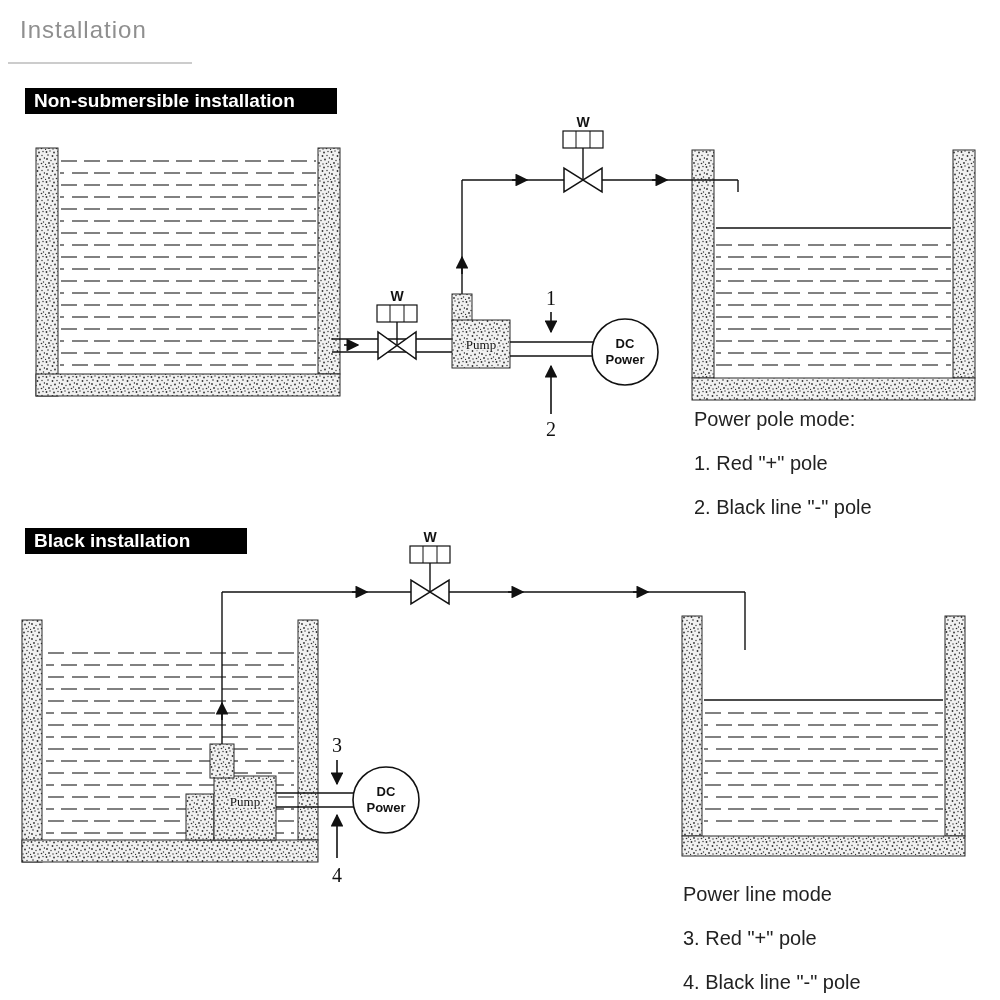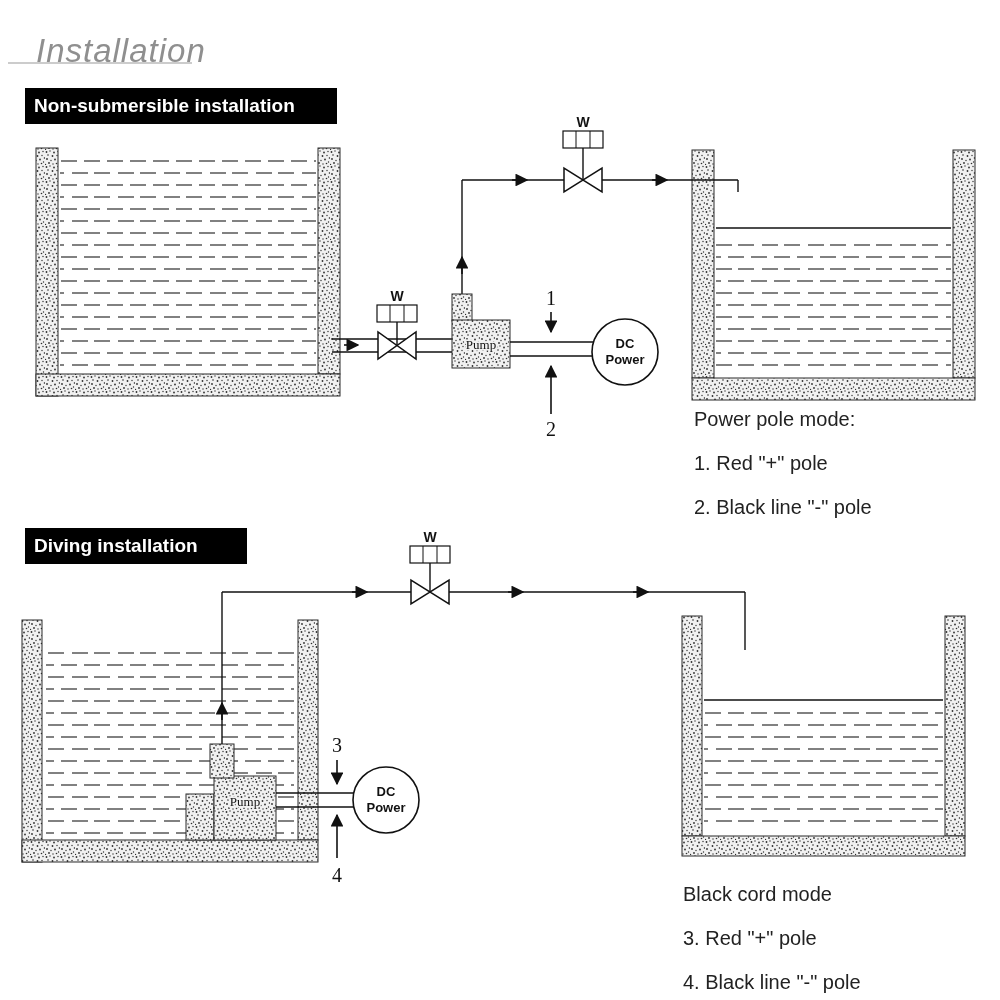--- a/index.html
+++ b/index.html
@@ -1,21 +1,21 @@
 <!DOCTYPE html>
 <html><head>
 <meta charset="utf-8">
 <style>
   html,body{margin:0;padding:0;}
   body{width:1000px;height:1000px;background:#ffffff;position:relative;overflow:hidden;
        font-family:"Liberation Sans",sans-serif;}
-  .page-title{position:absolute;left:20px;top:16px;font-size:33px;font-weight:400;
-              color:#8f8f8f;letter-spacing:1px;margin:16px;font-style:italic;}
+  .page-title{position:absolute;left:20px;top:16px;font-size:24px;font-weight:400;
+              color:#8f8f8f;letter-spacing:1px;margin:0;}
   .title-rule{position:absolute;left:8px;top:62px;width:184px;height:2px;background:#cccccc;}
-  .sec-label{position:absolute;height:36px;background:#000000;color:#ffffff;font-weight:bold;
+  .sec-label{position:absolute;height:26px;background:#000000;color:#ffffff;font-weight:bold;
              font-size:19px;display:flex;align-items:center;padding:0 9px;box-sizing:border-box;
              white-space:nowrap;}
   #label1{left:25px;top:88px;width:312px;}
   #label2{left:25px;top:528px;width:222px;}
   svg.diagram{position:absolute;left:0;top:0;}
   .notes{position:absolute;color:#222222;font-size:20px;}
   .notes div{height:23px;margin-bottom:21px;white-space:nowrap;}
   #notes1{left:694px;top:408px;}
   #notes2{left:683px;top:883px;}
   .wall{fill:url(#stipple);stroke:#2a2a2a;stroke-width:1;}
@@ -30,21 +30,21 @@
   .motor-label{font:bold 13px "Liberation Sans",sans-serif;text-anchor:middle;fill:#111111;}
   .num{font:20px "Liberation Serif",serif;text-anchor:middle;fill:#111111;}
 </style>
 </head>
 <body>
 
 <h1 class="page-title">Installation</h1>
 <div class="title-rule"></div>
 
 <div class="sec-label" id="label1">Non-submersible installation</div>
-<div class="sec-label" id="label2">Diving installation</div>
+<div class="sec-label" id="label2">Black installation</div>
 
 <svg class="diagram" width="1000" height="1000" viewBox="0 0 1000 1000">
   <defs>
     <pattern id="stipple" width="15" height="15" patternUnits="userSpaceOnUse">
       <rect width="15" height="15" fill="#f1f1f1"></rect>
       <g fill="#2f2f2f">
         <circle cx="1.5" cy="2" r="0.9"></circle>
           <circle cx="5" cy="1" r="0.7"></circle>
         <circle cx="9" cy="2.5" r="0.9"></circle>
           <circle cx="13" cy="1.5" r="0.7"></circle>
@@ -215,16 +215,16 @@
   </g>
 </svg>
 
 <div class="notes" id="notes1">
   <div>Power pole mode:</div>
   <div>1. Red "+" pole</div>
   <div>2. Black line "-" pole</div>
 </div>
 
 <div class="notes" id="notes2">
-  <div>Black cord mode</div>
+  <div>Power line mode</div>
   <div>3. Red "+" pole</div>
   <div>4. Black line "-" pole</div>
 </div>
 
 </body></html>

